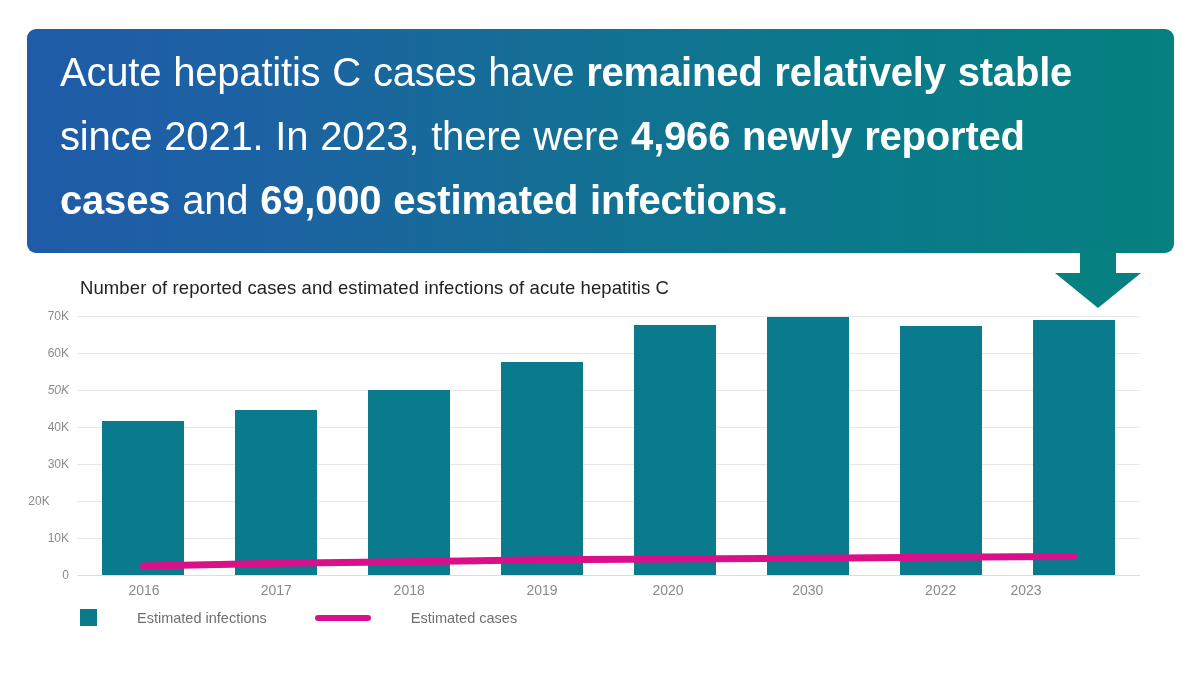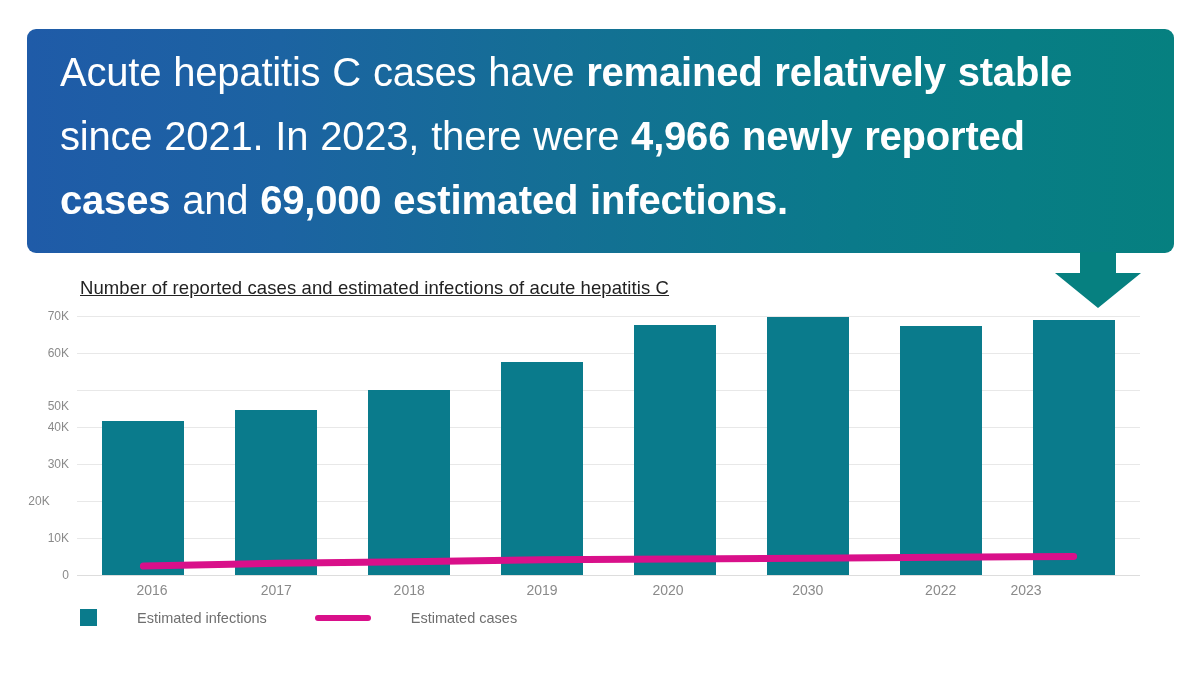--- a/index.html
+++ b/index.html
@@ -58,21 +58,20 @@
     height: 400px;
   }
   #chart-title {
     position: absolute;
     left: 80px;
     top: 19px;
     font-size: 18.5px;
     color: #222222;
     letter-spacing: 0.1px;
     white-space: nowrap;
-    text-decoration: underline;
   }
 
   #plot-area {
     position: absolute;
     left: 77px;
     top: 58px;
     width: 1063px;
     height: 259px;
   }
 
@@ -179,39 +178,39 @@
         <div class="gridline" style="top: 74px;"></div>
         <div class="gridline" style="top: 37px;"></div>
         <div class="gridline" style="top: 0px;"></div>
       </div>
     <div id="yticks">
         <div class="ytick" style="top: 259px;">0</div>
         <div class="ytick" style="top: 222px;">10K</div>
         <div class="ytick" style="top: 185px; text-align: center;">20K</div>
         <div class="ytick" style="top: 148px;">30K</div>
         <div class="ytick" style="top: 111px;">40K</div>
-        <div class="ytick" style="top: 90px;">50K</div>
+        <div class="ytick" style="top: 74px; font-style: italic;">50K</div>
         <div class="ytick" style="top: 37px;">60K</div>
         <div class="ytick" style="top: 0px;">70K</div>
       </div>
     <div id="bars">
         <div class="bar" style="left: 25.4375px; width: 82px; height: 153.55px; background: rgb(10, 123, 140);"></div>
         <div class="bar" style="left: 158.312px; width: 82px; height: 165.39px; background: rgb(10, 123, 140);"></div>
         <div class="bar" style="left: 291.188px; width: 82px; height: 185px; background: rgb(10, 123, 140);"></div>
         <div class="bar" style="left: 424.062px; width: 82px; height: 212.75px; background: rgb(10, 123, 140);"></div>
         <div class="bar" style="left: 556.938px; width: 82px; height: 249.75px; background: rgb(10, 123, 140);"></div>
         <div class="bar" style="left: 689.812px; width: 82px; height: 258.26px; background: rgb(10, 123, 140);"></div>
         <div class="bar" style="left: 822.688px; width: 82px; height: 249.01px; background: rgb(10, 123, 140);"></div>
         <div class="bar" style="left: 955.562px; width: 82px; height: 255.3px; background: rgb(10, 123, 140);"></div>
       </div>
     <svg id="line-layer" viewBox="0 0 1063 259" preserveAspectRatio="none">
       <polyline id="line-path" fill="none" stroke="#d9108a" stroke-width="7" stroke-linecap="round" stroke-linejoin="round" points="66.4,250.1 199.3,247.2 332.2,245.7 465.1,243.8 597.9,243.1 730.8,242.3 863.7,241.2 996.6,240.6"></polyline>
     </svg>
     <div id="xticks">
-        <div class="xtick" style="left: 75px;">2016</div>
+        <div class="xtick" style="left: 67px;">2016</div>
         <div class="xtick" style="left: 199.312px;">2017</div>
         <div class="xtick" style="left: 332.188px;">2018</div>
         <div class="xtick" style="left: 465.062px;">2019</div>
         <div class="xtick" style="left: 591px;">2020</div>
         <div class="xtick" style="left: 730.812px;">2030</div>
         <div class="xtick" style="left: 863.688px;">2022</div>
         <div class="xtick" style="left: 949px;">2023</div>
       </div>
   </div>
 

